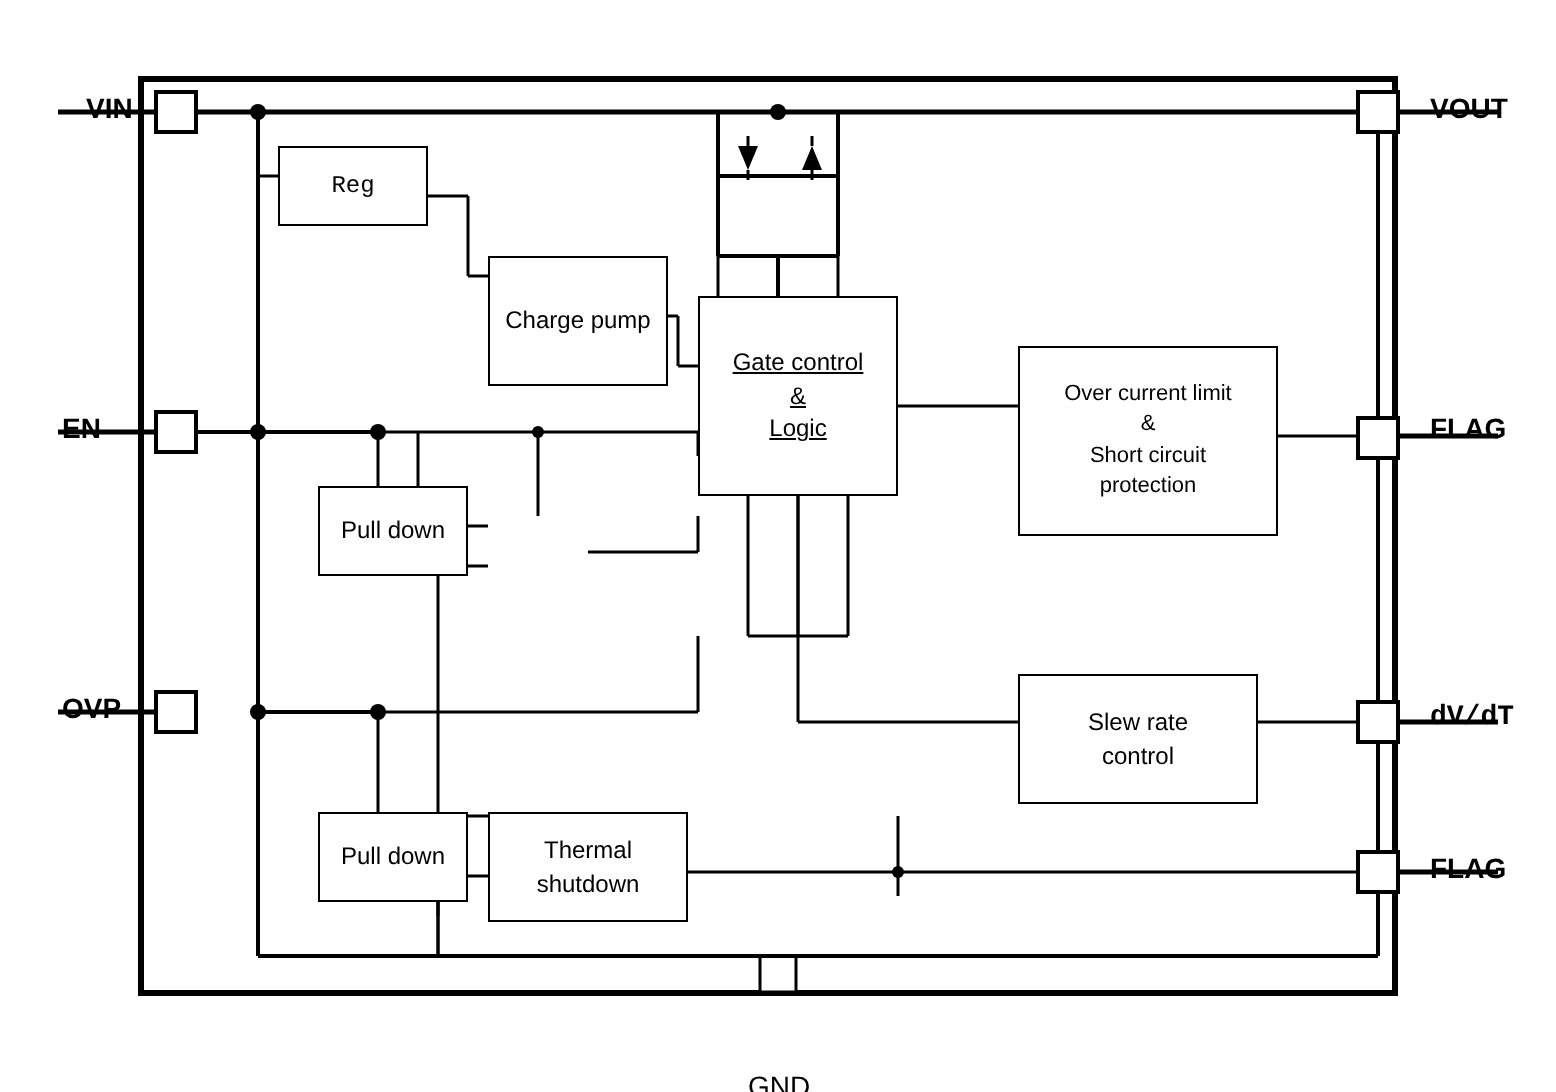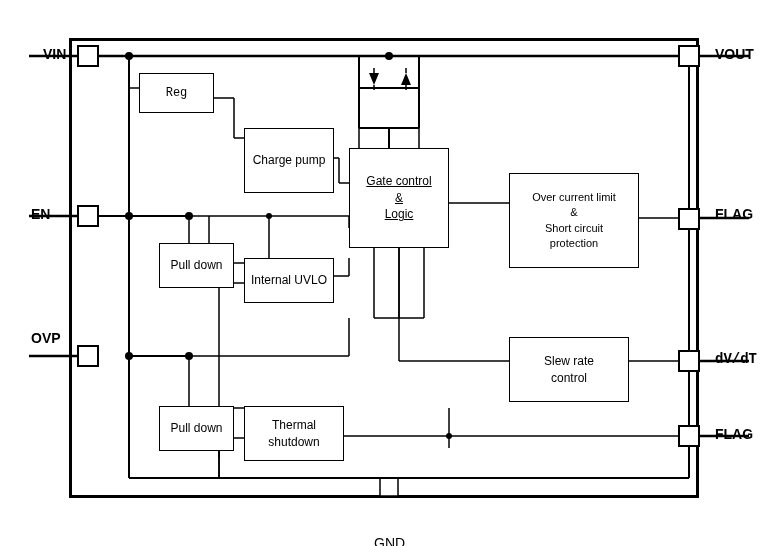--- a/index.html
+++ b/index.html
@@ -190,21 +190,21 @@
     <circle cx="100" cy="338" r="0" fill="#000"></circle>
 
     <line x1="240" y1="198" x2="240" y2="240" stroke="#000" stroke-width="1.5"></line>
     <circle cx="240" cy="198" r="3" fill="#000"></circle>
   </svg>
 
   <div class="pin-label" style="left:14px; top:28px;">VIN</div>
   <div class="pin-label" style="left:686px; top:28px;">VOUT</div>
   <div class="pin-label" style="left:2px; top:188px;">EN</div>
   <div class="pin-label" style="left:686px; top:188px;">FLAG</div>
-  <div class="pin-label" style="left:2px; top:312px;text-align:center;">OVP</div>
+  <div class="pin-label" style="left:2px; top:328px;text-align:center;">OVP</div>
   <div class="pin-label" style="left:686px; top:333px;font-family:Liberation Mono, monospace;">dV/dT</div>
   <div class="pin-label" style="left:686px; top:408px;">FLAG</div>
   <div class="gnd-label" style="left:345px; top:490px;">GND</div>
 
   <div class="block" style="left:110px; top:55px; width:75px; height:40px;font-family:Liberation Mono, monospace;">
     <span>Reg</span>
   </div>
 
   <div class="block" style="left:215px; top:110px; width:90px; height:65px;">
     <span>Charge pump</span>
@@ -220,24 +220,20 @@
     <span style="white-space:pre-line; font-size:11px;text-align:center;">Over current limit
 &amp;
 Short circuit
 protection</span>
   </div>
 
   <div class="block" style="left:130px; top:225px; width:75px; height:45px;">
     <span>Pull down</span>
   </div>
 
-  <div class="block" style="left:215px; top:240px; width:90px; height:45px;">
-    <span>Internal
-UVLO</span>
-  </div>
 
   <div class="block" style="left:480px; top:319px; width:120px; height:65px;">
     <span style="white-space:pre-line;">Slew rate
 control</span>
   </div>
 
   <div class="block" style="left:130px; top:388px; width:75px; height:45px;">
     <span>Pull down</span>
   </div>
 

